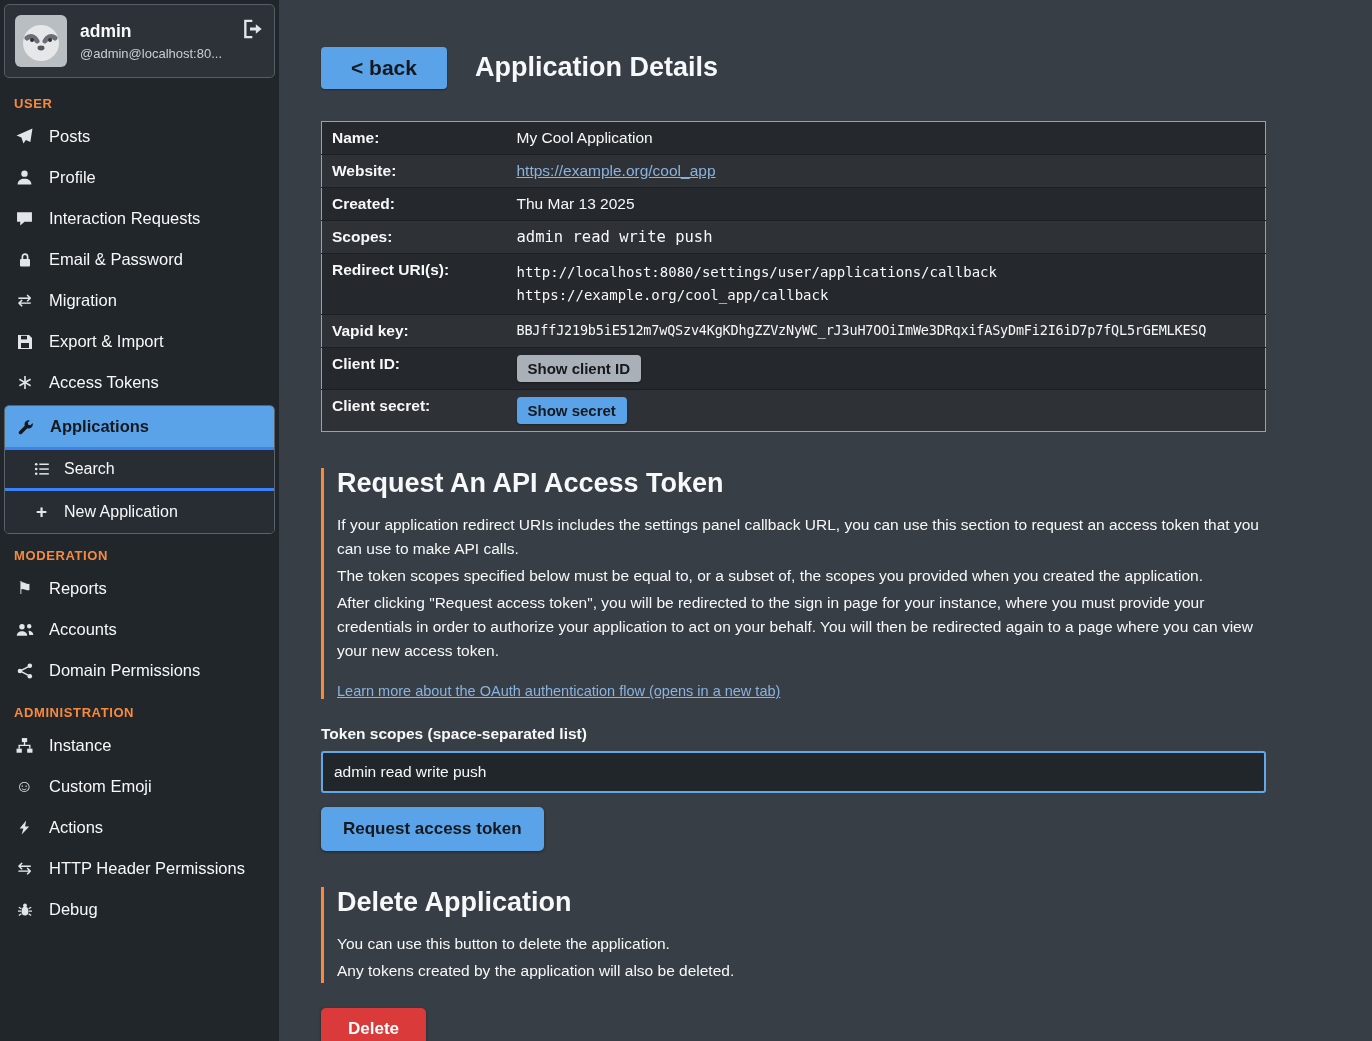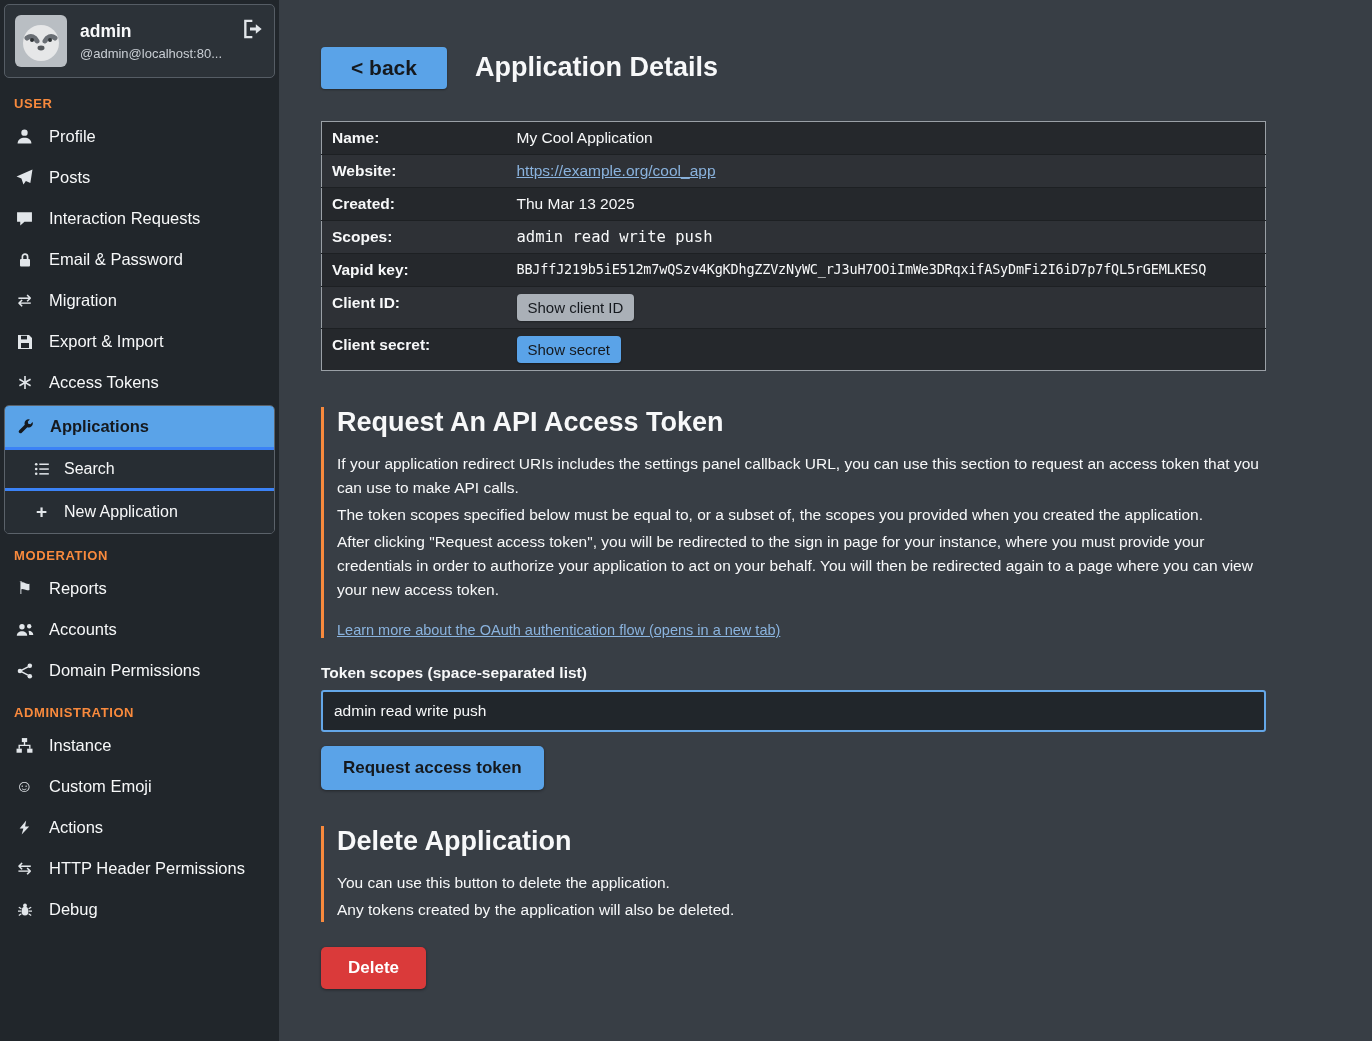--- a/index.html
+++ b/index.html
@@ -41,21 +41,21 @@
   }
   .nav-item{
     display:flex;align-items:center;gap:14px;padding:11px 10px;font-size:16.5px;
     color:var(--text);cursor:pointer;border-radius:3px;
   }
   .icn{width:21px;display:inline-flex;justify-content:center;align-items:center;color:#e2e6ea;flex-shrink:0;}
   .icn svg{display:block;}
   .icn.glyph{font-size:17px;line-height:1;}
   .app-block{border:1px solid #5b626a;border-radius:5px;overflow:hidden;margin:2px 0;}
   .app-header{
-    display:flex;align-items:center;gap:14px;padding:11px 10px;background:var(--accent-blue);
+    display:flex;align-items:flex-end;gap:14px;padding:11px 10px;background:var(--accent-blue);
     color:var(--dark-on-blue);font-weight:bold;font-size:16.5px;cursor:pointer;
   }
   .app-header .icn{color:var(--dark-on-blue);}
   .sub-item{
     display:flex;align-items:center;gap:12px;padding:10px 10px 10px 26px;
     background:#272d33;border-top:3px solid #3b82f6;font-size:16px;cursor:pointer;
   }
   .plus-glyph{font-weight:bold;font-size:19px;}
   
   .content{flex:1;padding:40px 42px;overflow:hidden;}
@@ -74,21 +74,21 @@
   table.details tr:nth-child(odd){background:var(--row-dark);}
   table.details tr:nth-child(even){background:var(--row-light);}
   table.details tr + tr{border-top:1px solid #1d2023;}
   table.details td{padding:7px 10px;vertical-align:top;font-size:15.5px;}
   td.lbl{width:185px;font-weight:bold;white-space:nowrap;}
   .mono{font-family:"DejaVu Sans Mono", monospace;font-size:14px;}
   .mono.small{font-size:13.5px;letter-spacing:-0.2px;}
   .mono-line{font-family:"DejaVu Sans Mono", monospace;font-size:14px;line-height:1.65;}
   a.weblink{color:var(--link);text-decoration:underline;cursor:pointer;}
   .btn-sm{
-    border:none;border-radius:4px;padding:5px 11px;font-weight:normal;font-size:15px;
+    border:none;border-radius:4px;padding:5px 11px;font-weight:bold;font-size:15px;
     cursor:pointer;font-family:"Liberation Sans", sans-serif;color:var(--dark-on-blue);
     box-shadow:0 1px 2px rgba(0,0,0,.3);
   }
   .btn-gray{background:#aab0b7;}
   .btn-blue{background:var(--accent-blue);}
   
   .o-section{border-left:3px solid var(--accent-orange);padding-left:13px;margin-top:36px;}
   h2{font-size:27px;margin:0 0 14px;font-weight:bold;}
   .o-section p{margin:0 0 3px;line-height:1.55;}
   .link-row{margin-top:20px;font-size:14.5px;}
@@ -132,34 +132,34 @@
         <path d="M11 4l5 4-5 4V9.3H6V6.7h5z"></path>
       </svg>
     </span>
   </div>
 
   <div class="section-label">USER</div>
 
   <div class="nav-item">
     <span class="icn">
       <svg viewBox="0 0 16 16" width="17" height="17" fill="currentColor">
+          <path d="M15.5.5L.5 7l4.6 1.9L7 14.5l2.3-3.2 4.2 1.8z"></path>
+        </svg>
+    </span>
+    <span>Posts</span>
+  </div>
+
+  <div class="nav-item">
+    <span class="icn">
+      <svg viewBox="0 0 16 16" width="17" height="17" fill="currentColor">
           <circle cx="8" cy="4.4" r="3"></circle>
           <path d="M1.5 14.5c0-3.5 3-5.4 6.5-5.4s6.5 1.9 6.5 5.4z"></path>
         </svg>
     </span>
     <span>Profile</span>
-  </div>
-
-  <div class="nav-item">
-    <span class="icn">
-      <svg viewBox="0 0 16 16" width="17" height="17" fill="currentColor">
-          <path d="M15.5.5L.5 7l4.6 1.9L7 14.5l2.3-3.2 4.2 1.8z"></path>
-        </svg>
-    </span>
-    <span>Posts</span>
   </div>
 
   <div class="nav-item">
     <span class="icn">
       <svg viewBox="0 0 16 16" width="17" height="17" fill="currentColor">
           <path d="M1 2h14v9H8l-4 3.5V11H1z"></path>
         </svg>
     </span>
     <span>Interaction Requests</span>
   </div>
@@ -324,20 +324,27 @@
       </tr>
       <tr>
         <td class="lbl">Created:</td>
         <td>Thu Mar 13 2025</td>
       </tr>
       <tr>
         <td class="lbl">Scopes:</td>
         <td class="mono">admin read write push</td>
       </tr>
       <tr>
+        <td class="lbl">Redirect URI(s):</td>
+        <td>
+          <div class="mono-line">http://localhost:8080/settings/user/applications/callback</div>
+          <div class="mono-line">https://example.org/cool_app/callback</div>
+        </td>
+      </tr>
+      <tr>
         <td class="lbl">Vapid key:</td>
         <td class="mono small">BBJffJ219b5iE512m7wQSzv4KgKDhgZZVzNyWC_rJ3uH7OOiImWe3DRqxifASyDmFi2I6iD7p7fQL5rGEMLKESQ</td>
       </tr>
       <tr>
         <td class="lbl">Client ID:</td>
         <td><button class="btn-sm btn-gray">Show client ID</button></td>
       </tr>
       <tr>
         <td class="lbl">Client secret:</td>
         <td><button class="btn-sm btn-blue">Show secret</button></td>

